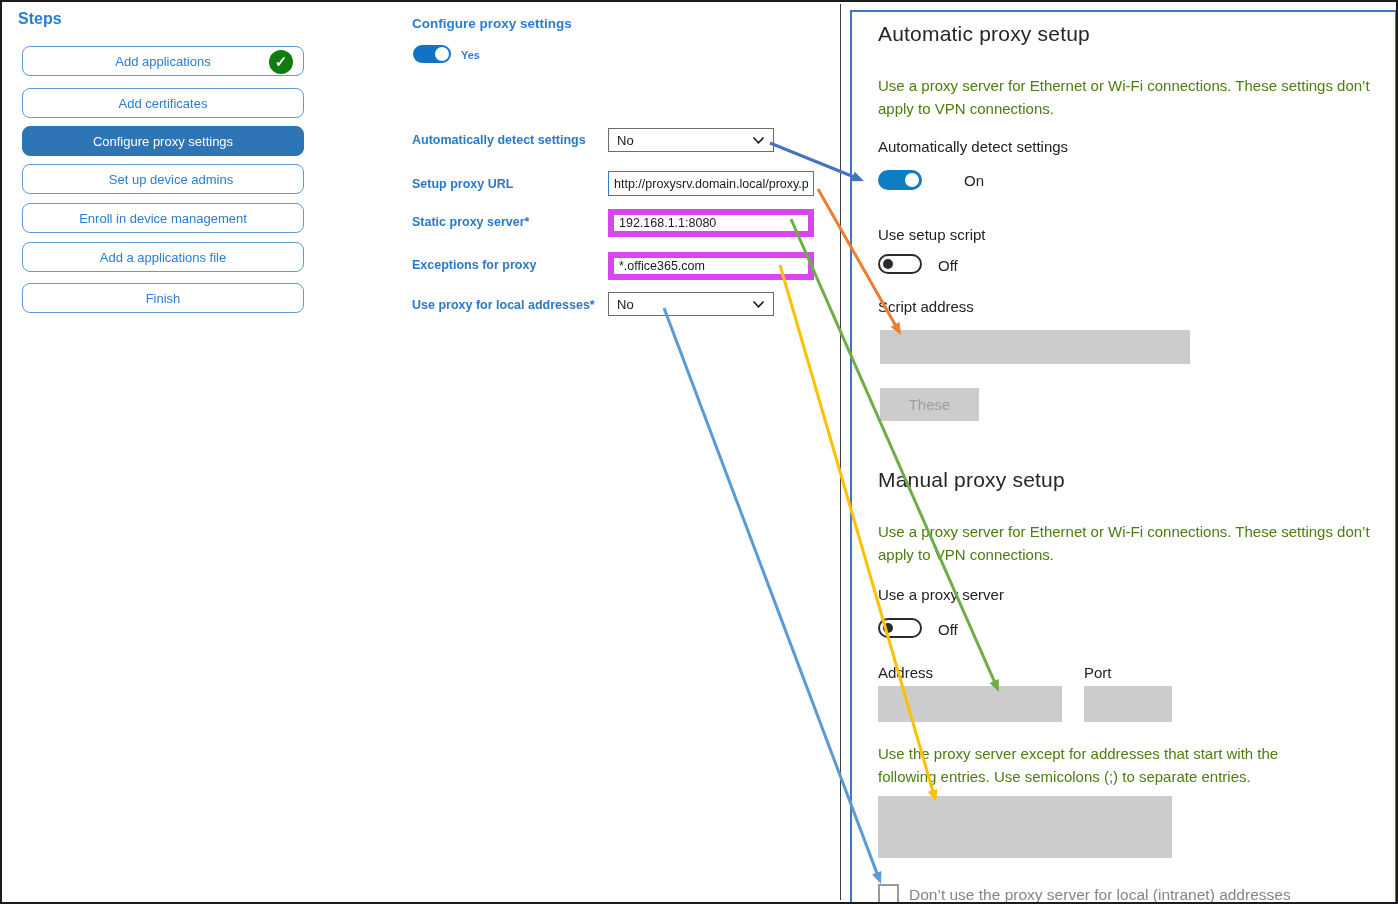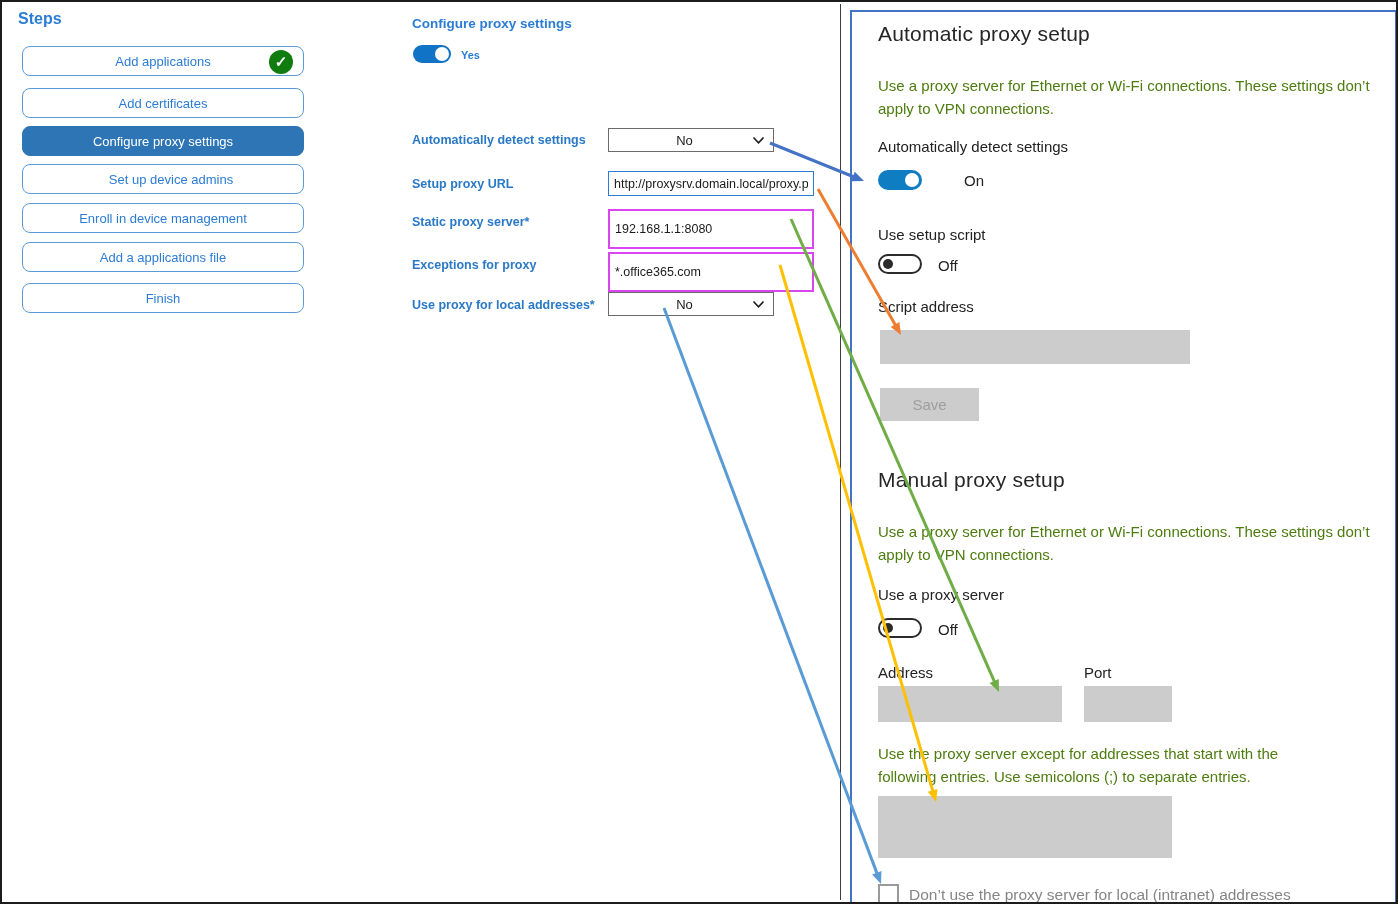--- a/index.html
+++ b/index.html
@@ -27,26 +27,26 @@
   .form-title { position:absolute; left:410px; top:14px; font-size:13.5px; font-weight:bold; color:#2b7cd3; }
   .f-label { position:absolute; left:410px; font-size:12.5px; font-weight:bold; color:#2a79c6; }
   .toggle-sm {
     position:absolute; left:411px; top:43px; width:38px; height:18px; border-radius:9px;
     background:#1173c5; cursor:pointer;
   }
   .toggle-sm .knob { position:absolute; right:2px; top:2px; width:14px; height:14px; border-radius:50%; background:#fff; }
   .toggle-sm-label { position:absolute; left:459px; top:47px; font-size:11px; font-weight:bold; color:#2b7cd3; }
   .combo {
     position:absolute; left:606px; width:166px; height:24px; background:#fff;
-    border:1px solid #6b6b6b; display:flex; align-items:center; padding:0 8px; cursor:pointer;text-align:center;
+    border:1px solid #6b6b6b; display:flex; align-items:center; padding:0 8px; cursor:pointer;
   }
   .combo .val { flex:1; font-size:13px; color:#1b1b1b; }
   .text-input {
-    position:absolute; left:606px; width:206px; height:40px; background:#fff;
-    border:2px solid #d946ef; font-family:"Liberation Sans", sans-serif;
+    position:absolute; left:606px; width:206px; height:28px; background:#fff;
+    border:6px solid #d946ef; font-family:"Liberation Sans", sans-serif;
     font-size:12.5px; color:#1b1b1b; padding:0 5px; outline:none;
     white-space:nowrap; overflow:hidden;
   }
   .text-input.focused { border:1px solid #2b7cd3; height:25px; }
   
   .v-divider { position:absolute; left:838px; top:2px; bottom:2px; width:1px; background:#3f3f3f; }
   .settings-panel {
     position:absolute; left:848px; top:8px; width:547px; height:902px;
     border:2px solid #4472c4; background:#fff;
   }
@@ -147,21 +147,21 @@
 
   <div class="sp-label" style="left:876px; top:224px;">Use setup script</div>
   <div class="toggle-lg off" style="left:876px; top:252px;">
       <div class="knob"></div>
     </div>
   <div class="toggle-lg-label" style="left:936px; top:255px;">Off</div>
 
   <div class="sp-label" style="left:876px; top:296px;">Script address</div>
   <div class="gray-box" style="left:878px; top:328px; width:310px; height:34px;"></div>
 
-  <button class="save-btn">Save</button>
+  <button class="save-btn">These</button>
 
   <div class="sp-h" style="left:876px; top:466px;">Manual proxy setup</div>
   <div class="sp-p" style="left:876px; top:518px; width:502px;">Use a proxy server for Ethernet or Wi-Fi connections. These settings don’t apply to VPN connections.</div>
 
   <div class="sp-label" style="left:876px; top:584px;">Use a proxy server</div>
   <div class="toggle-lg off" style="left:876px; top:616px;">
       <div class="knob"></div>
     </div>
   <div class="toggle-lg-label" style="left:936px; top:619px;">Off</div>
 

